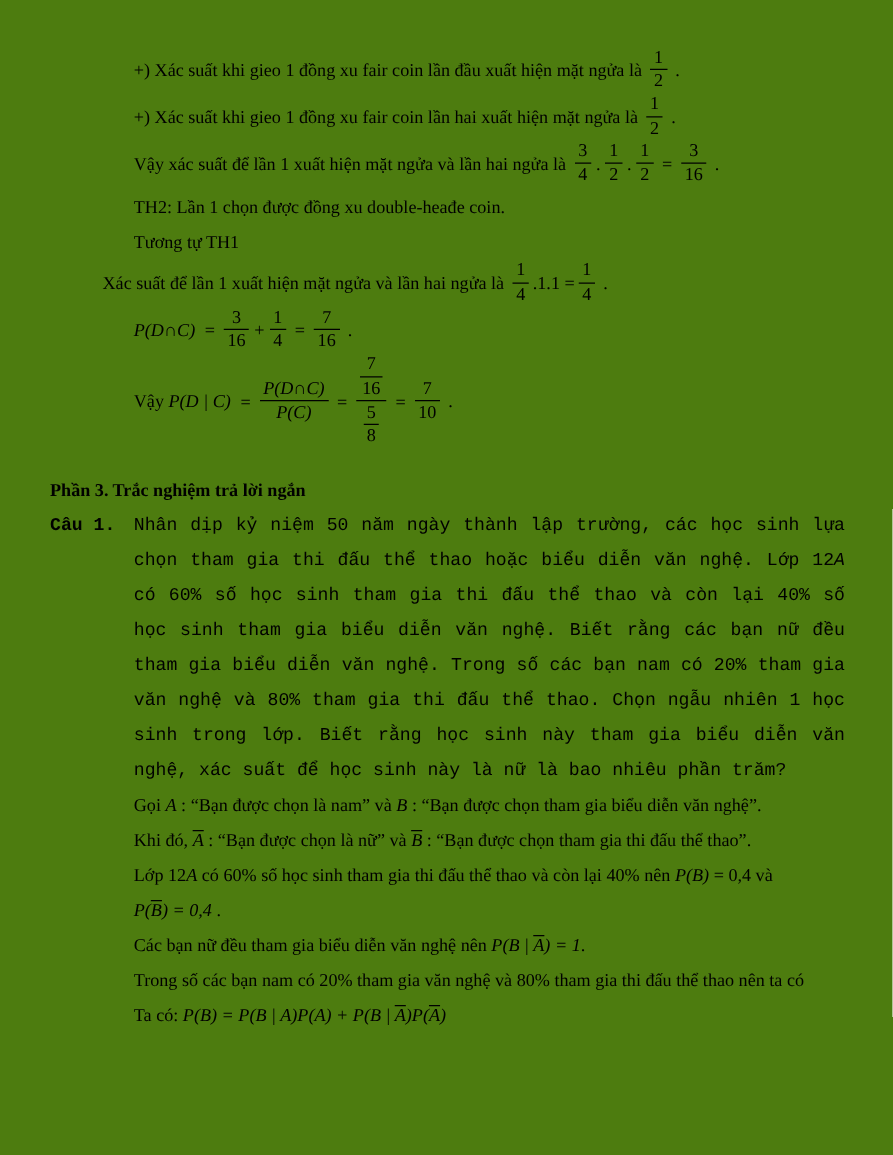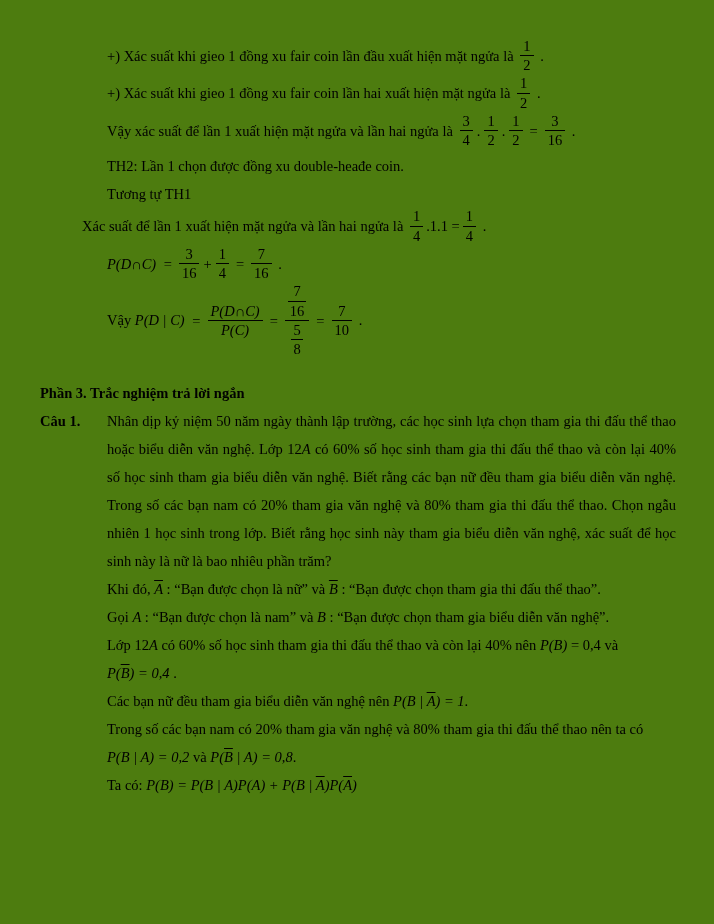--- a/index.html
+++ b/index.html
@@ -31,21 +31,21 @@
   }
   .frac .fn { display:block; border-bottom:1px solid #000; padding:0 3px 1px; }
   .frac .fd { display:block; padding:1px 3px 0; }
   .frac .frac { margin:0; top:0; }
   .frac .frac .fn { padding:0 2px 1px; }
   .frac .frac .fd { padding:1px 2px 0; }
 
   .op { margin:0 1px; }
   .eq { margin:0 4px; }
 
-  .qrow { display:flex; }
+  .qrow { display:flex;font-family:Liberation Mono, monospace; }
   .qlabel { width:67px; flex:none; font-weight:bold; }
   .qtext { flex:1; text-align:justify; }
 
   .mt4 { margin-top:20px; }
   .mt2 { margin-top:2px;margin-left:42px; }
 </style>
 </head>
 <body>
 
 <div class="page">
@@ -94,42 +94,39 @@
 
   <div class="qrow">
     <div class="qlabel">Câu 1.</div>
     <div class="qtext">
       <span>Nhân dịp kỷ niệm 50 năm ngày thành lập trường, các học sinh lựa chọn tham gia thi đấu thể thao hoặc biểu diễn văn nghệ. Lớp 12</span><span class="m">A</span><span> có 60% số học sinh tham gia thi đấu thể thao và còn lại 40% số học sinh tham gia biểu diễn văn nghệ. Biết rằng các bạn nữ đều tham gia biểu diễn văn nghệ. Trong số các bạn nam có 20% tham gia văn nghệ và 80% tham gia thi đấu thể thao. Chọn ngẫu nhiên 1 học sinh trong lớp. Biết rằng học sinh này tham gia biểu diễn văn nghệ, xác suất để học sinh này là nữ là bao nhiêu phần trăm?</span>
     </div>
   </div>
 
 
   <div class="ln in">
-    <span>Khi đó, </span><span class="m ov">A</span><span> : “Bạn được chọn là nữ” và </span><span class="m ov">B</span><span> : “Bạn được chọn tham gia thi đấu thể thao”.</span>
+    <span>Gọi </span><span class="m">A</span><span> : “Bạn được chọn là nam” và </span><span class="m">B</span><span> : “Bạn được chọn tham gia biểu diễn văn nghệ”.</span>
   </div>
 
   <div class="ln in">
-    <span>Gọi </span><span class="m">A</span><span> : “Bạn được chọn là nam” và </span><span class="m">B</span><span> : “Bạn được chọn tham gia biểu diễn văn nghệ”.</span>
+    <span>Khi đó, </span><span class="m ov">A</span><span> : “Bạn được chọn là nữ” và </span><span class="m ov">B</span><span> : “Bạn được chọn tham gia thi đấu thể thao”.</span>
   </div>
 
   <div class="ln in">
     <span>Lớp 12</span><span class="m">A</span><span> có 60% số học sinh tham gia thi đấu thể thao và còn lại 40% nên </span><span class="m">P(B)</span><span> = 0,4</span><span> và</span>
   </div>
 
   <div class="ln in">
     <span class="m">P(</span><span class="m ov">B</span><span class="m">) = 0,4</span><span> .</span>
   </div>
 
   <div class="ln in">
     <span>Các bạn nữ đều tham gia biểu diễn văn nghệ nên </span><span class="m">P(B | </span><span class="m ov">A</span><span class="m">) = 1</span><span>.</span>
   </div>
 
   <div class="ln in"><span>Trong số các bạn nam có 20% tham gia văn nghệ và 80% tham gia thi đấu thể thao nên ta có</span></div>
 
-  <div class="ln in">
-    <span class="m">P(B | A) = 0,2</span><span> và </span><span class="m">P(</span><span class="m ov">B</span><span class="m"> | A) = 0,8</span><span>.</span>
-  </div>
 
   <div class="ln in">
     <span>Ta có: </span><span class="m">P(B) = P(B | A)P(A) + P(B | </span><span class="m ov">A</span><span class="m">)P(</span><span class="m ov">A</span><span class="m">)</span>
   </div>
 
 </div>
 
 </body></html>

